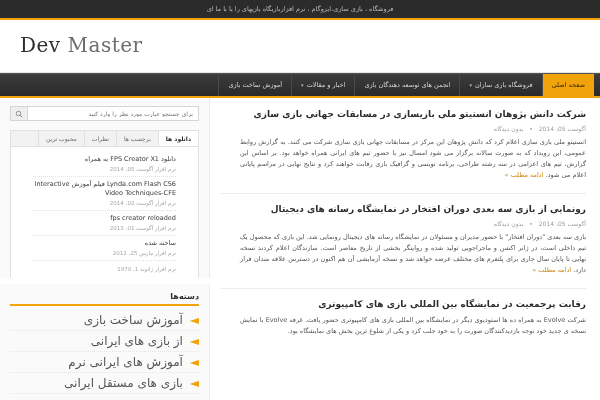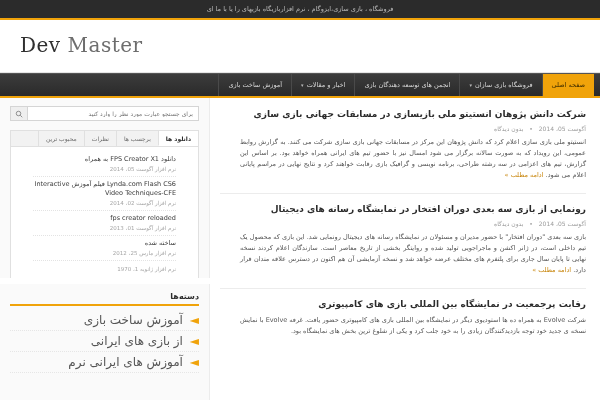--- a/index.html
+++ b/index.html
@@ -298,21 +298,21 @@
           <span>بازی سه بعدی "دوران افتخار" با حضور مدیران و مسئولان در نمایشگاه رسانه های دیجیتال رونمایی شد. این بازی که محصول یک تیم داخلی است، در ژانر اکشن و ماجراجویی تولید شده و روایتگر بخشی از تاریخ معاصر است. سازندگان اعلام کردند نسخه نهایی تا پایان سال جاری برای پلتفرم های مختلف عرضه خواهد شد و نسخه آزمایشی آن هم اکنون در دسترس علاقه مندان قرار دارد.</span>
           <span class="more">ادامه مطلب »</span>
         </div>
       </div>
 
       <hr class="divider">
 
       <div class="post">
         <h2 class="post-title">رقابت پرجمعیت در نمایشگاه بین المللی بازی های کامپیوتری</h2>
         <div class="post-body">
-          <span>شرکت Evolve به همراه ده ها استودیوی دیگر در نمایشگاه بین المللی بازی های کامپیوتری حضور یافت. غرفه Evolve با نمایش نسخه ی جدید خود توجه بازدیدکنندگان زیادی را به خود جلب کرد و یکی از شلوغ ترین بخش های نمایشگاه بود.</span>
+          <span>شرکت Evolve به همراه ده ها استودیوی دیگر در نمایشگاه بین المللی بازی های کامپیوتری حضور یافت. غرفه Evolve با نمایش نسخه ی جدید خود توجه بازدیدکنندگان صورت را به خود جلب کرد و یکی از شلوغ ترین بخش های نمایشگاه بود.</span>
         </div>
       </div>
 
     </div>
 
     <div class="sidebar">
 
       <div class="searchrow">
         <input class="search-input" placeholder="برای جستجو عبارت مورد نظر را وارد کنید" style="">
         <div class="search-btn">
@@ -390,20 +390,24 @@
             <span>آموزش ساخت بازی</span>
           </li>
           <li>
             <span class="bullet">◄</span>
             <span>از بازی های ایرانی</span>
           </li>
           <li>
             <span class="bullet">◄</span>
             <span>آموزش های ایرانی نرم</span>
           </li>
+          <li>
+            <span class="bullet">◄</span>
+            <span>بازی های مستقل ایرانی</span>
+          </li>
         </ul>
       </div>
 
     </div>
   </div>
 
   <div class="fade-bottom"></div>
 </div>
 
 </body></html>

